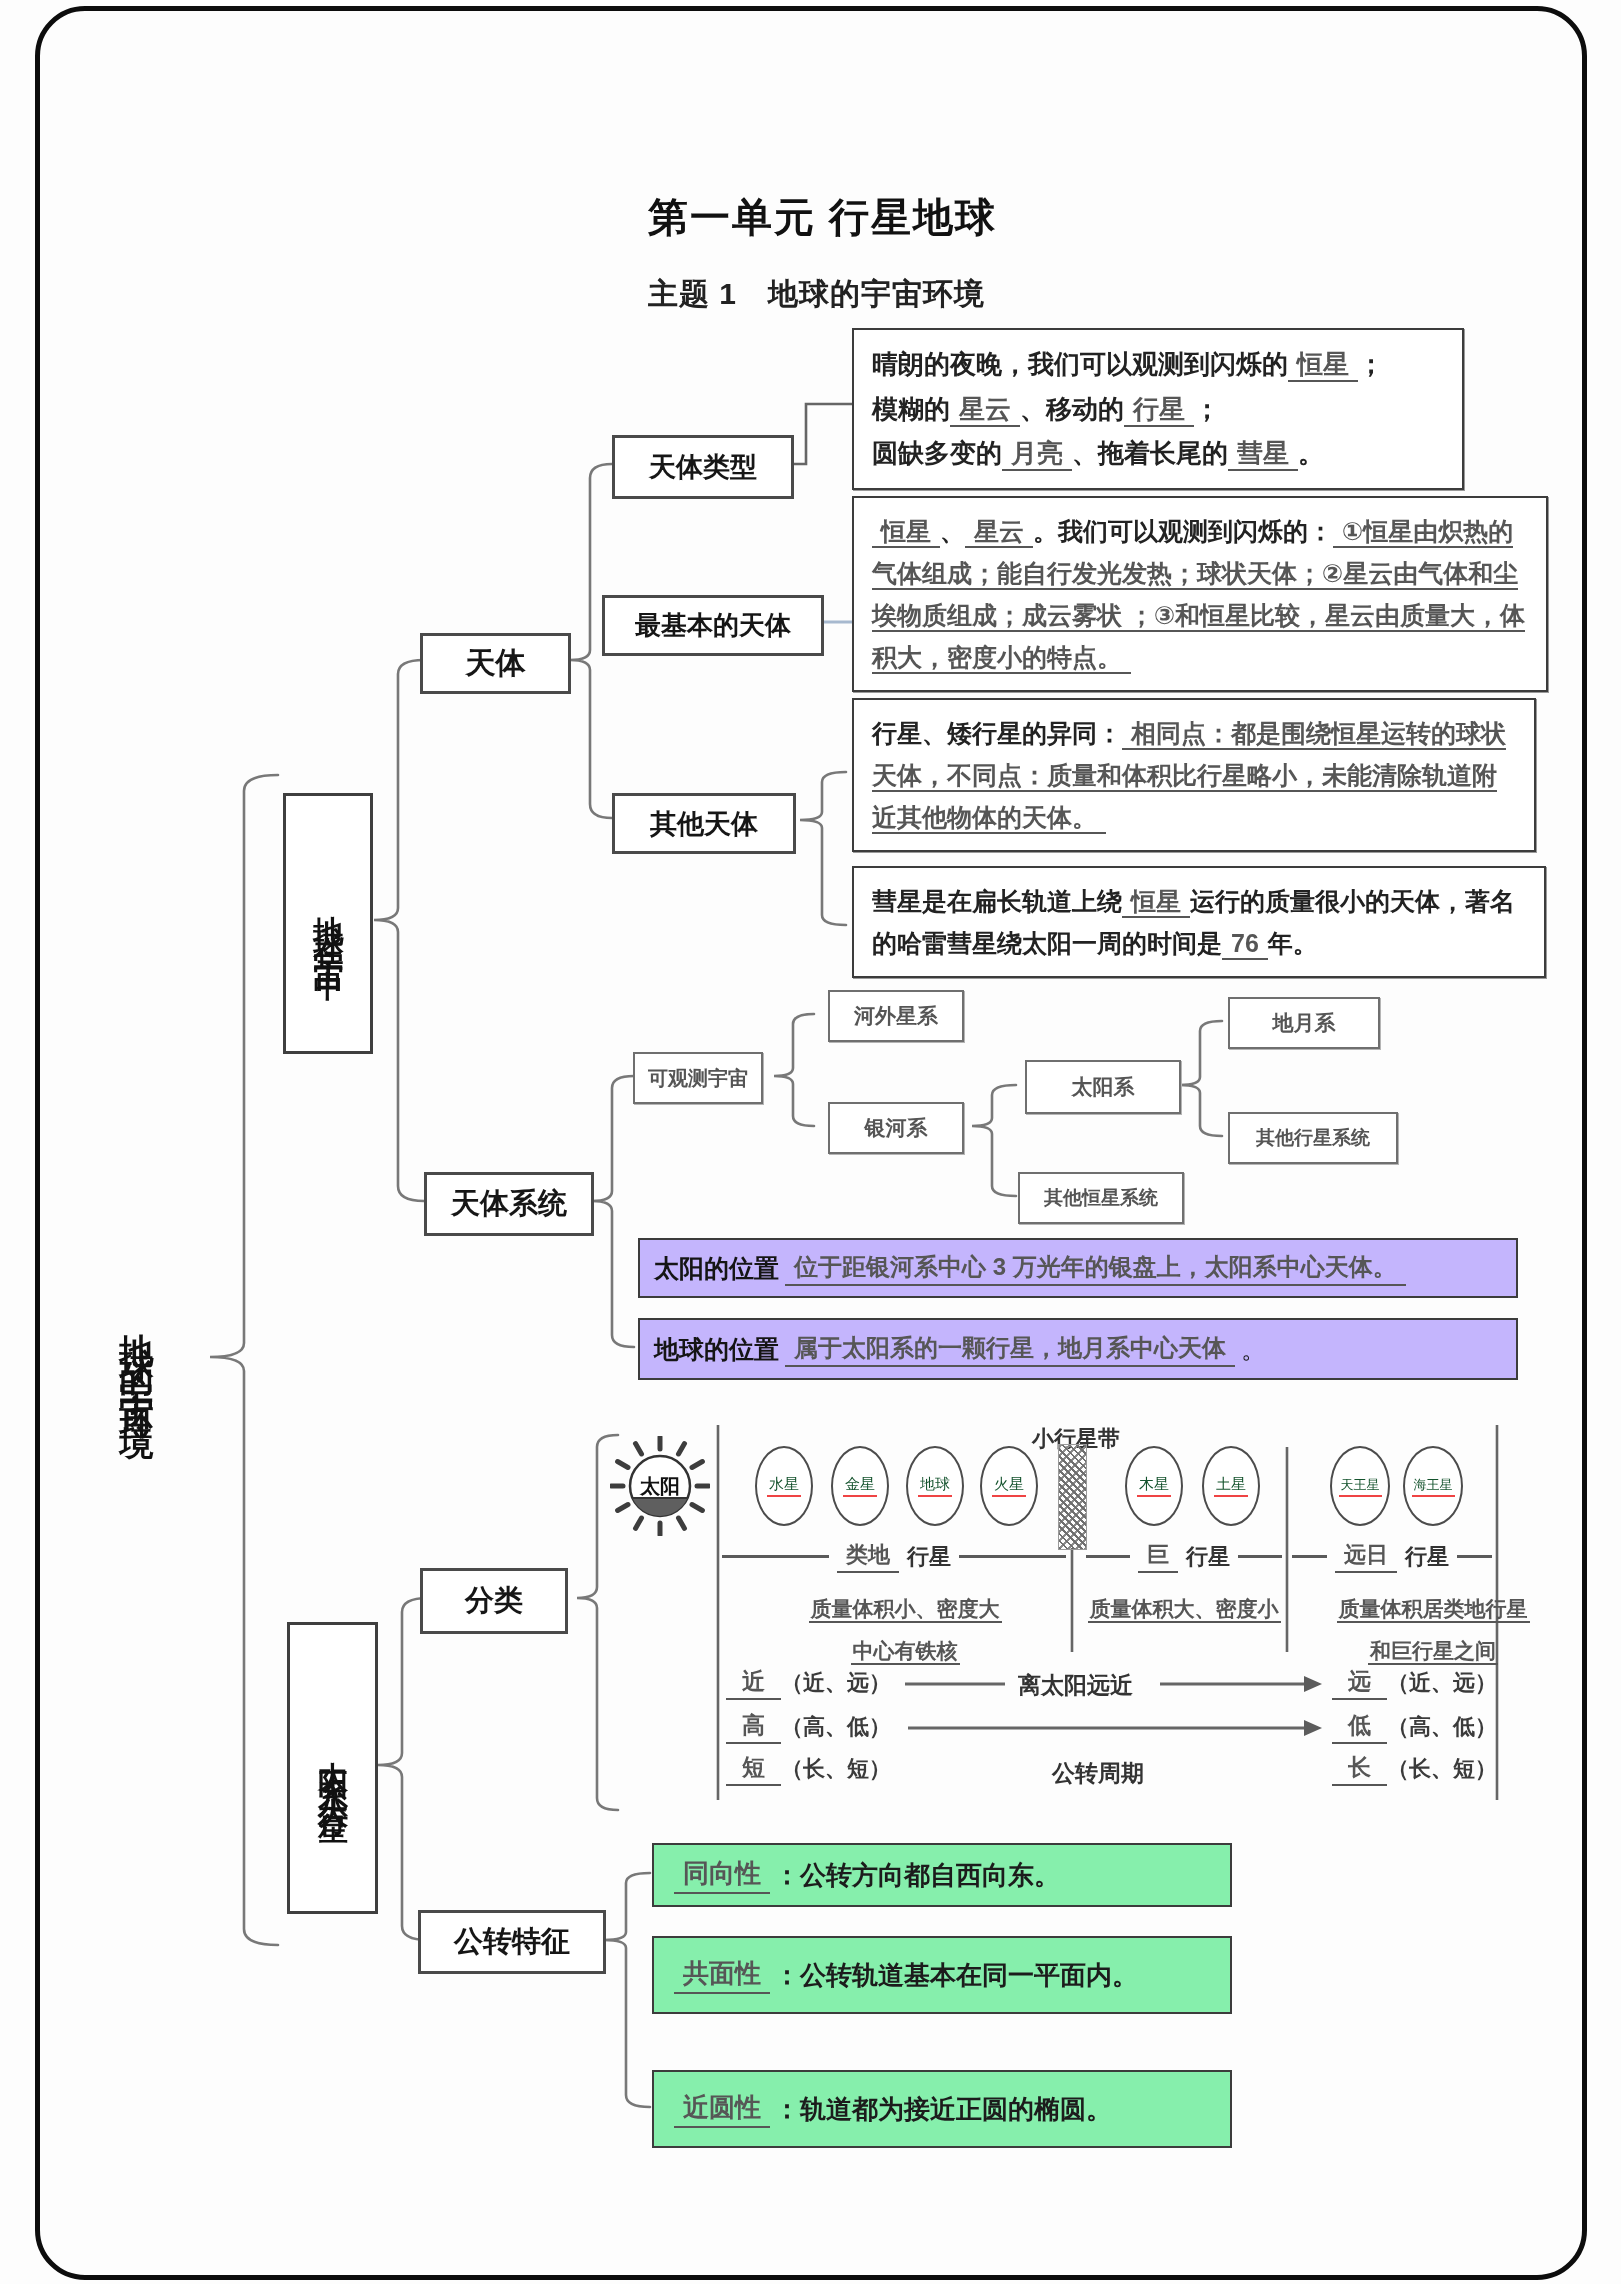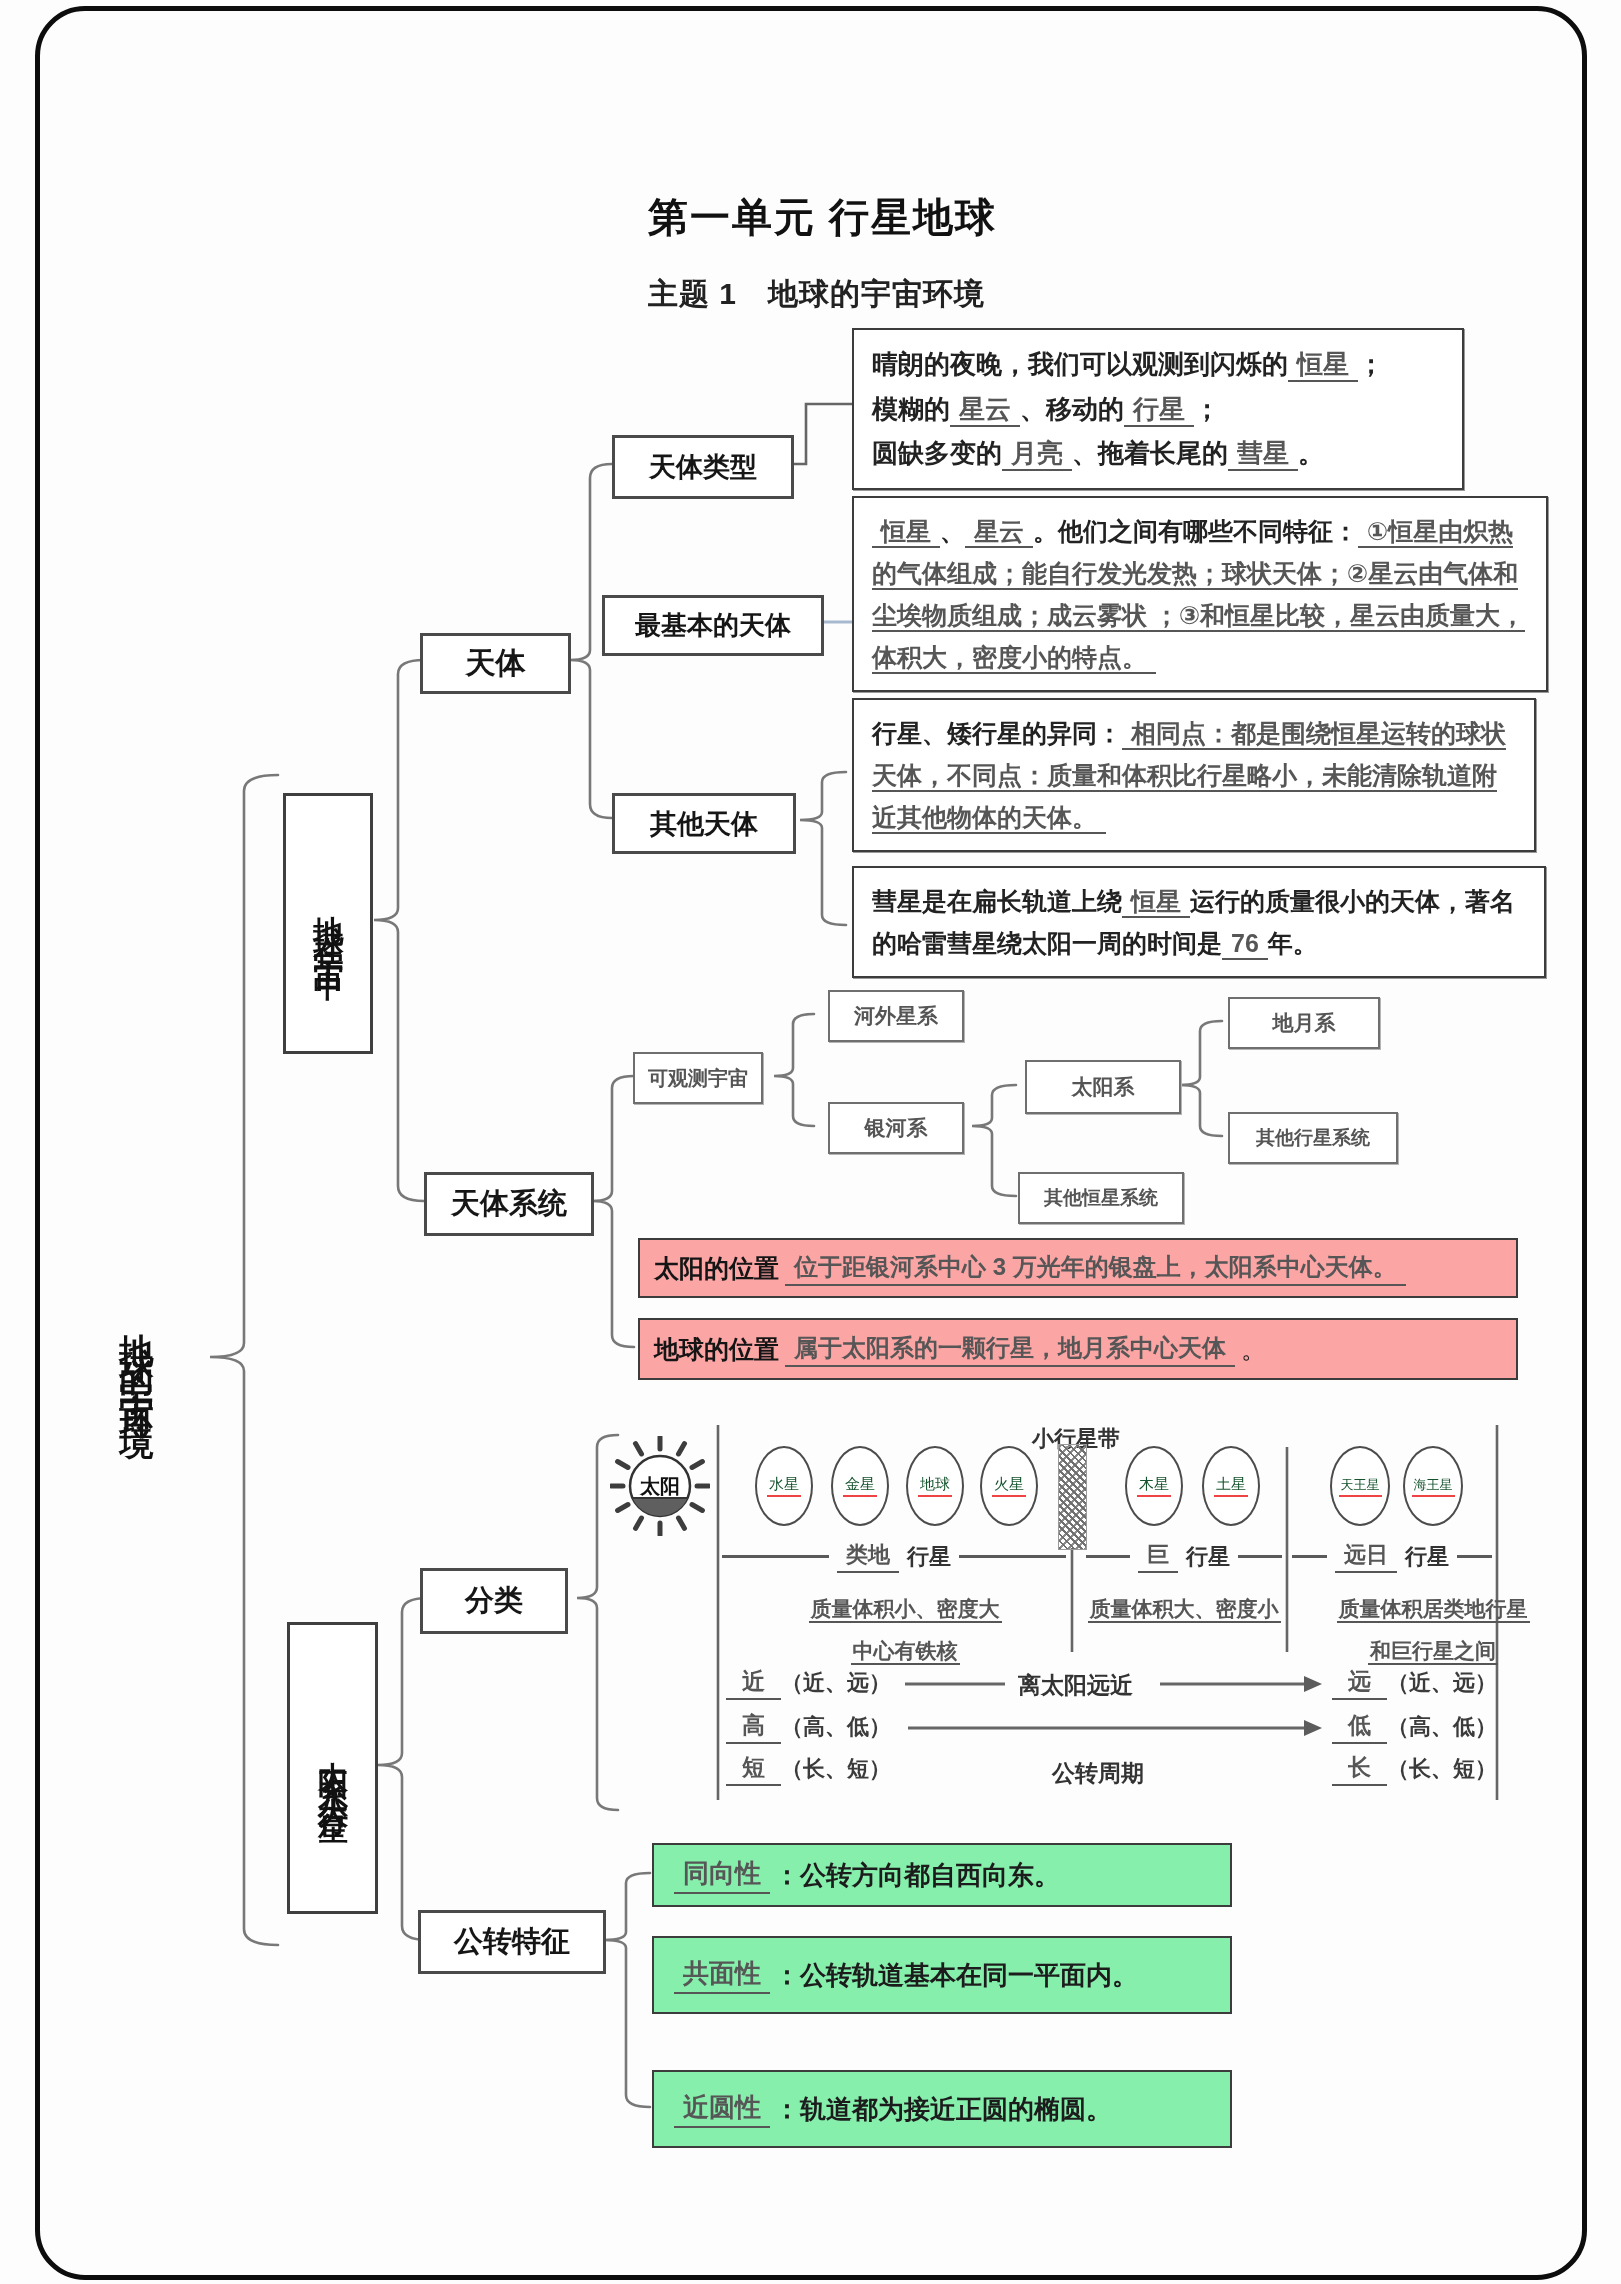--- a/index.html
+++ b/index.html
@@ -12,21 +12,21 @@
   .vtext{writing-mode:vertical-rl;text-orientation:upright;font-weight:800;color:#111;
          display:flex;align-items:center;justify-content:center;}
   .vbox{border:3px solid #3f3f3f;background:#fff;}
   .nodebox{border:3px solid #4a4a4a;background:#fff;display:flex;align-items:center;justify-content:center;
            font-weight:800;color:#161616;}
   .cbox{border:2.5px solid #3c3c3c;background:#fff;padding:12px 18px;font-size:26px;line-height:1.72;
         font-weight:600;color:#222;box-shadow:1px 1px 0 #9a9a9a;}
   .u{color:#565656;border-bottom:2.5px solid #565656;padding:0 9px 1px;font-weight:700;}
   .sysbox{border:2px solid #6f6f6f;background:#fff;display:flex;align-items:center;justify-content:center;
           font-size:21px;font-weight:700;color:#555;box-shadow:1px 1px 0 #b5b5b5;}
-  .posbox{border:2.5px solid #3c3c3c;background:#fca5a5;display:flex;align-items:center;gap:6px;
+  .posbox{border:2.5px solid #3c3c3c;background:#c4b5fd;display:flex;align-items:center;gap:6px;
           padding:0 14px;font-size:25px;}
   .poslabel{font-weight:800;color:#151515;white-space:nowrap;}
   .featbox{border:2.5px solid #3c3c3c;background:#86efac;display:flex;align-items:center;gap:4px;
            padding:0 20px;font-size:26px;font-weight:700;color:#1c1c1c;}
   .oval{border:2.5px solid #4c4c4c;border-radius:50%;background:#fff;display:flex;align-items:center;justify-content:center;}
   .pname{font-size:15px;color:#14532d;font-weight:400;border-bottom:2px solid #ef4444;padding:0 2px 1px;white-space:nowrap;}
   .glabel{display:flex;align-items:center;gap:8px;font-size:22px;font-weight:800;color:#333;}
   .gline{flex:1;height:2.5px;background:#5a5a5a;}
   .desc{font-size:21px;text-align:center;line-height:2.0;font-weight:700;}
   .desc .u{padding:0 2px 1px;}
@@ -82,21 +82,21 @@
 
   <div class="abs nodebox" style="left:420px;top:633px;width:145px;height:55px;font-size:30px;">天体</div>
   <div class="abs nodebox" style="left:612px;top:435px;width:176px;height:58px;font-size:27px;">天体类型</div>
   <div class="abs nodebox" style="left:602px;top:595px;width:216px;height:55px;font-size:26px;">最基本的天体</div>
   <div class="abs nodebox" style="left:612px;top:793px;width:178px;height:55px;font-size:27px;">其他天体</div>
   <div class="abs nodebox" style="left:424px;top:1172px;width:164px;height:58px;font-size:29px;">天体系统</div>
   <div class="abs nodebox" style="left:420px;top:1568px;width:142px;height:60px;font-size:29px;">分类</div>
   <div class="abs nodebox" style="left:418px;top:1910px;width:182px;height:58px;font-size:29px;">公转特征</div>
 
   <div class="abs cbox" style="left:852px;top:328px;width:572px;min-height:120px;"><span>晴朗的夜晚，我们可以观测到闪烁的</span><span class="u">恒星</span><span>；</span><br><span>模糊的</span><span class="u">星云</span><span>、移动的</span><span class="u">行星</span><span>；</span><br><span>圆缺多变的</span><span class="u">月亮</span><span>、拖着长尾的</span><span class="u">彗星</span><span>。</span></div>
-  <div class="abs cbox" style="left:852px;top:496px;width:656px;font-size:25px;line-height:1.68;"><span class="u">恒星</span><span>、</span><span class="u">星云</span><span>。他们之间有哪些不同特征：</span><span class="u">①恒星由炽热的气体组成；能自行发光发热；球状天体；②星云由气体和尘埃物质组成；成云雾状 ；③和恒星比较，星云由质量大，体积大，密度小的特点。</span></div>
+  <div class="abs cbox" style="left:852px;top:496px;width:656px;font-size:25px;line-height:1.68;"><span class="u">恒星</span><span>、</span><span class="u">星云</span><span>。我们可以观测到闪烁的：</span><span class="u">①恒星由炽热的气体组成；能自行发光发热；球状天体；②星云由气体和尘埃物质组成；成云雾状 ；③和恒星比较，星云由质量大，体积大，密度小的特点。</span></div>
   <div class="abs cbox" style="left:852px;top:698px;width:644px;font-size:25px;line-height:1.68;"><span>行星、矮行星的异同：</span><span class="u">相同点：都是围绕恒星运转的球状天体，不同点：质量和体积比行星略小，未能清除轨道附近其他物体的天体。</span></div>
   <div class="abs cbox" style="left:852px;top:866px;width:654px;font-size:25px;line-height:1.68;"><span>彗星是在扁长轨道上绕</span><span class="u">恒星</span><span>运行的质量很小的天体，著名的哈雷彗星绕太阳一周的时间是</span><span class="u">76</span><span>年。</span></div>
 
   <div class="abs sysbox" style="left:633px;top:1052px;width:126px;height:48px;font-size:20px;">可观测宇宙</div>
   <div class="abs sysbox" style="left:828px;top:990px;width:132px;height:48px;">河外星系</div>
   <div class="abs sysbox" style="left:828px;top:1102px;width:132px;height:48px;">银河系</div>
   <div class="abs sysbox" style="left:1025px;top:1060px;width:152px;height:50px;">太阳系</div>
   <div class="abs sysbox" style="left:1018px;top:1172px;width:162px;height:48px;font-size:19px;">其他恒星系统</div>
   <div class="abs sysbox" style="left:1228px;top:997px;width:148px;height:48px;">地月系</div>
   <div class="abs sysbox" style="left:1228px;top:1112px;width:166px;height:48px;font-size:19px;">其他行星系统</div>

